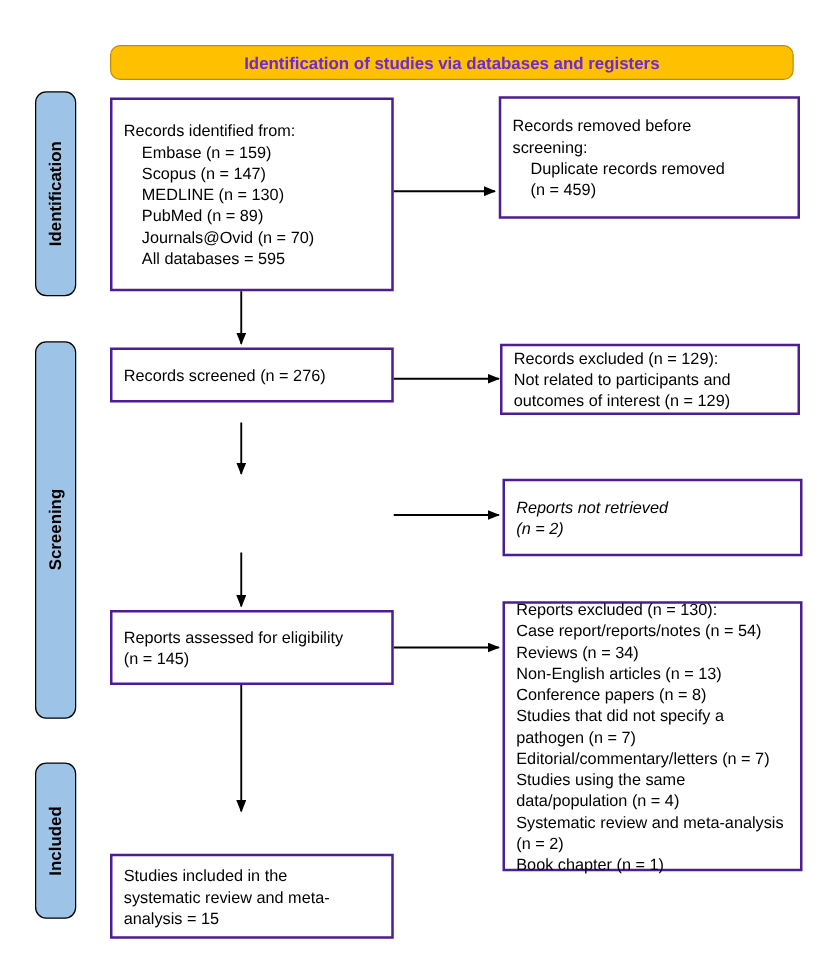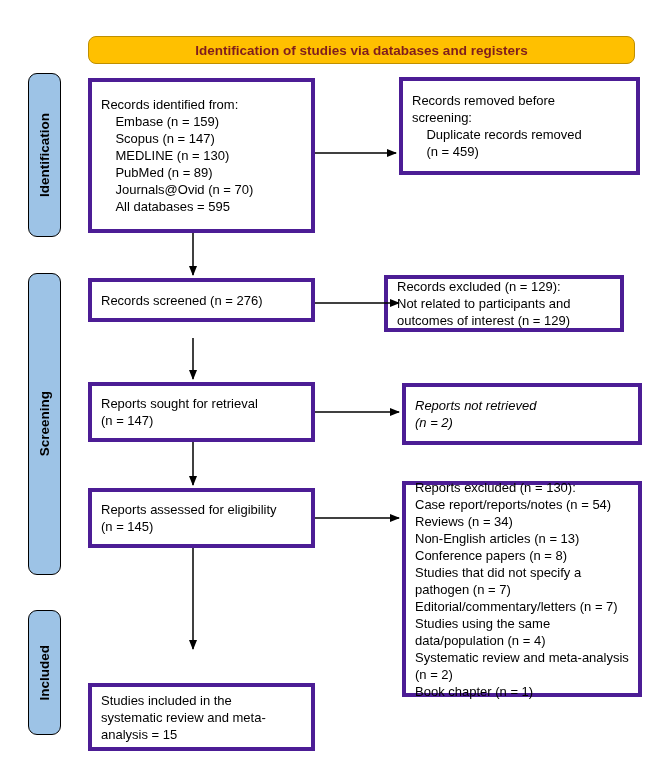--- a/index.html
+++ b/index.html
@@ -23,21 +23,21 @@
     height: 28px;
     box-sizing: border-box;
     background: var(--header-fill, #FFC000);
     border: 1.5px solid var(--header-border, #BF8F00);
     border-radius: 8px;
     display: flex;
     align-items: center;
     justify-content: center;
     font-size: 13.5px;
     font-weight: bold;
-    color: #7f1d1d;
+    color: #6d28d9;
   }
   .stage {
     position: absolute;
     left: 28px;
     width: 33px;
     box-sizing: border-box;
     background: var(--stage-fill, #9DC3E6);
     border: 1.5px solid #000;
     border-radius: 9px;
     display: flex;
@@ -52,33 +52,33 @@
     color: #000;
     white-space: nowrap;
   }
   .stage.identification { top: 73px;  height: 164px; }
   .stage.screening      { top: 273px; height: 302px; }
   .stage.included       { top: 610px; height: 125px; }
   .box {
     position: absolute;
     box-sizing: border-box;
     background: #ffffff;
-    border: 4px solid #4c1d95;
+    border: 2px solid #4c1d95;
     display: flex;
     align-items: center;
     padding: 4px 9px;
     font-size: 13px;
     line-height: 17px;
     color: #000;
     white-space: pre-wrap;
   }
   .box-a  { left: 88px;  top: 78px;  width: 227px; height: 155px; }
   .box-r1 { left: 399px; top: 77px;  width: 241px; height: 98px;  }
   .box-b  { left: 88px;  top: 278px; width: 227px; height: 44px;  }
-  .box-r2 { left: 384px; top: 275px; width: 240px; height: 57px;  }
+  .box-r2 { left: 400px; top: 275px; width: 240px; height: 57px;  }
   .box-c  { left: 88px;  top: 382px; width: 227px; height: 60px;  }
   .box-r3 { left: 402px; top: 383px; width: 240px; height: 62px; font-style: italic;  }
   .box-d  { left: 88px;  top: 488px; width: 227px; height: 60px;  }
   .box-r4 { left: 402px; top: 481px; width: 240px; height: 216px; }
   .box-e  { left: 88px;  top: 683px; width: 227px; height: 68px;  }
   svg.arrows {
     position: absolute;
     left: 0; top: 0;
     width: 669px; height: 763px;
     pointer-events: none;
@@ -109,22 +109,20 @@
     Journals@Ovid (n = 70)
     All databases = 595</div>
   <div class="box box-r1">Records removed before
 screening:
     Duplicate records removed
     (n = 459)</div>
   <div class="box box-b">Records screened (n = 276)</div>
   <div class="box box-r2">Records excluded (n = 129):
 Not related to participants and
 outcomes of interest (n = 129)</div>
-  <div class="box box-c">Reports sought for retrieval
-(n = 147)</div>
   <div class="box box-r3">Reports not retrieved
 (n = 2)</div>
   <div class="box box-d">Reports assessed for eligibility
 (n = 145)</div>
   <div class="box box-r4">Reports excluded (n = 130):
 Case report/reports/notes (n = 54)
 Reviews (n = 34)
 Non-English articles (n = 13)
 Conference papers (n = 8)
 Studies that did not specify a

